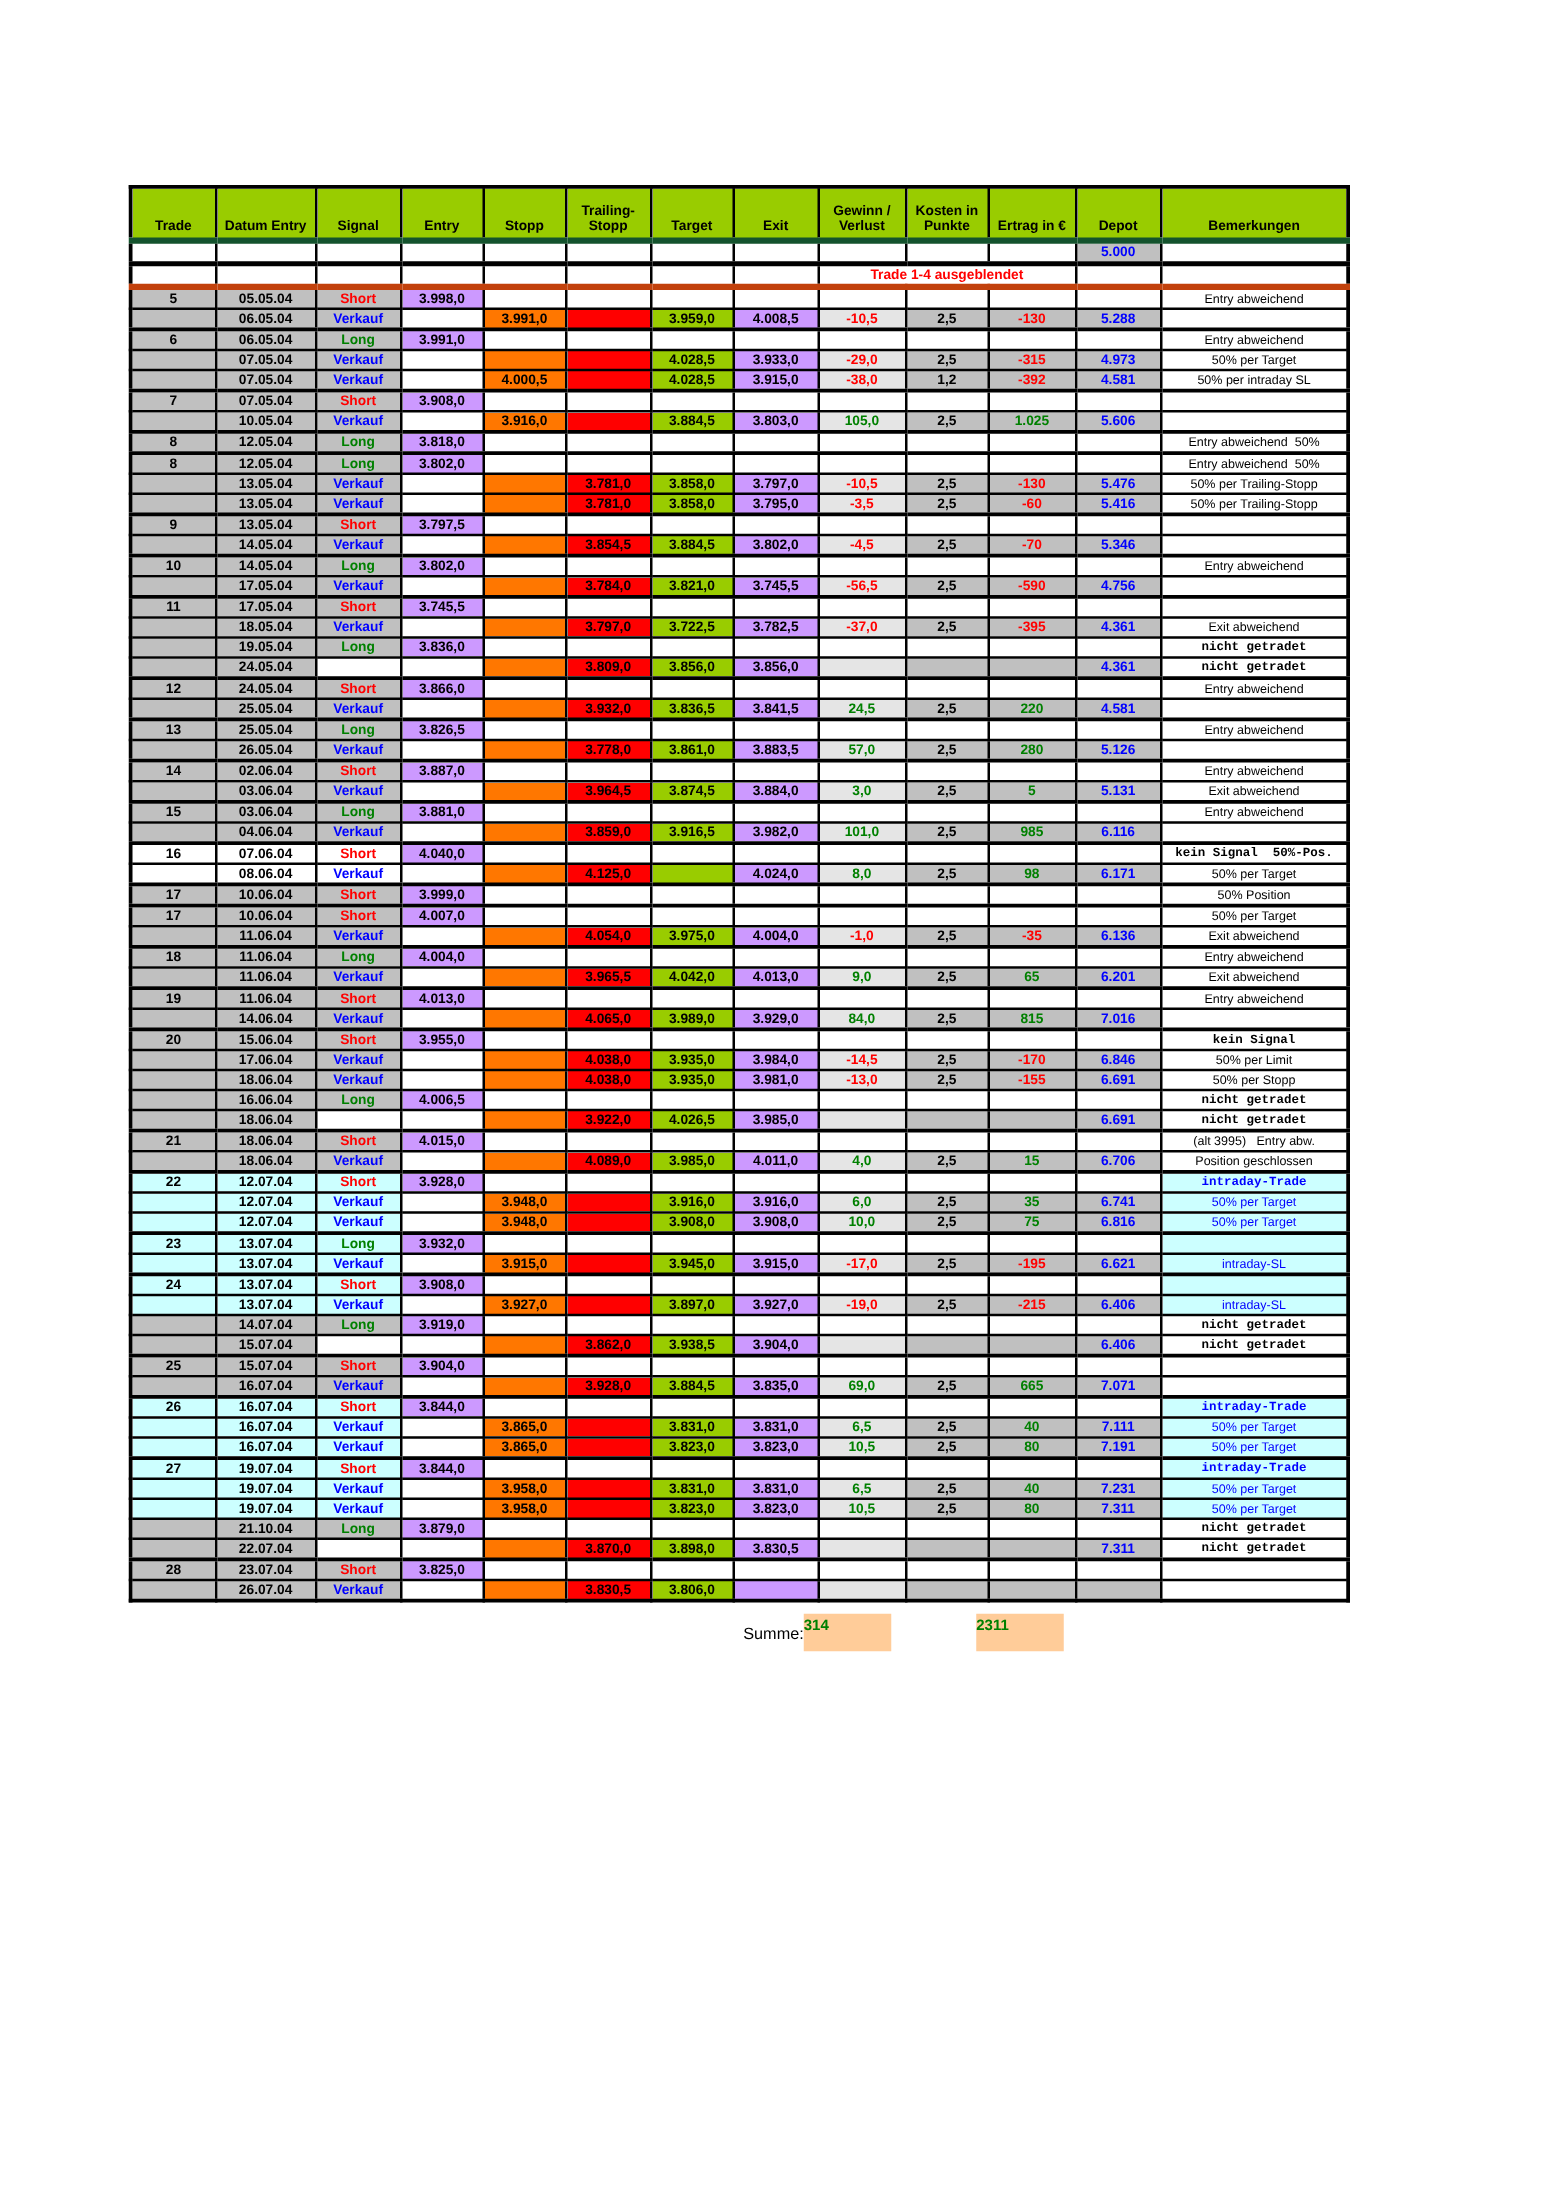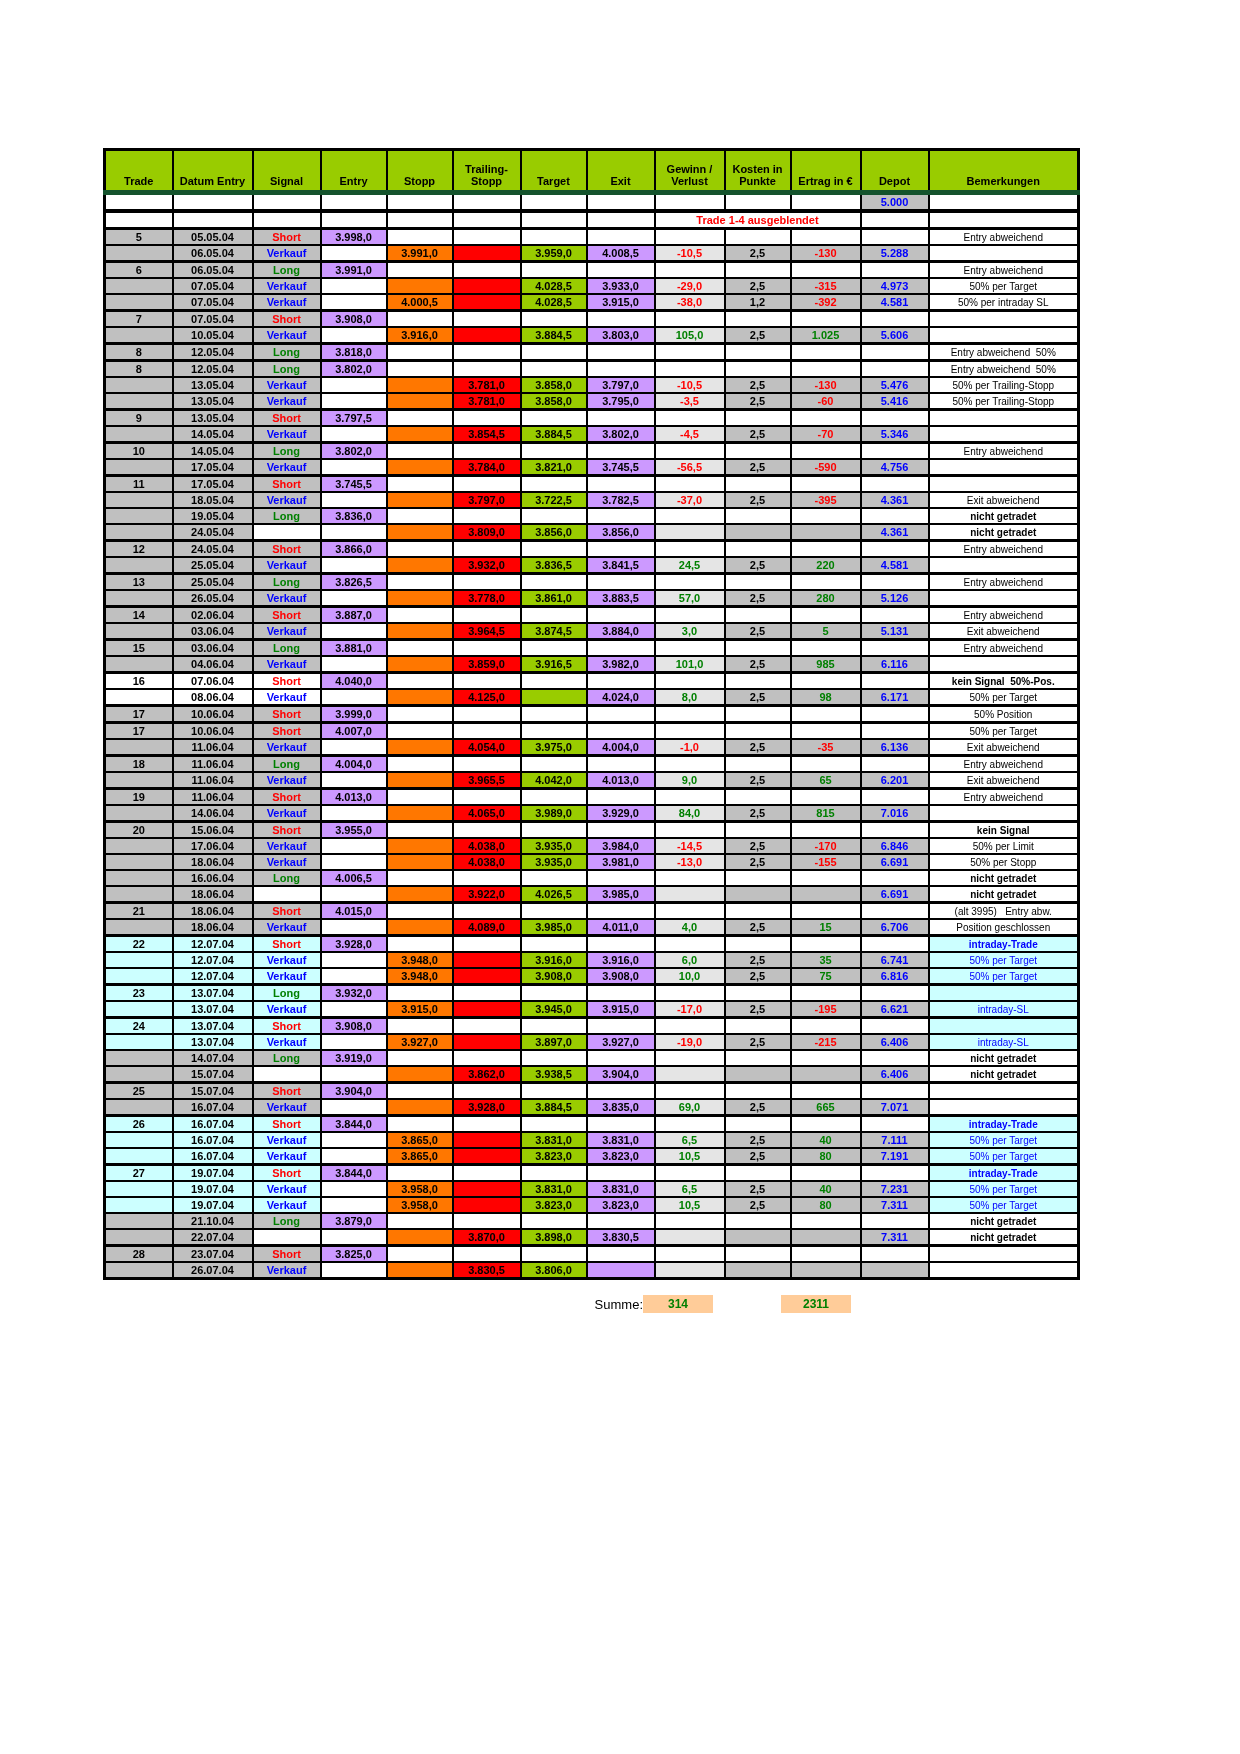--- a/index.html
+++ b/index.html
@@ -5,40 +5,40 @@
   html,body{margin:0;padding:0;background:#fff;}
   body{width:1240px;height:1754px;position:relative;font-family:"Liberation Sans",sans-serif;}
   #sheet{position:absolute;left:103px;top:148px;}
   table{border-collapse:collapse;table-layout:fixed;border:3px solid #000;}
   td,th{border:2px solid #000;height:14px;padding:0 2px;text-align:center;
         font-family:"Liberation Sans",sans-serif;font-size:11px;font-weight:bold;
         white-space:nowrap;overflow:hidden;}
   th{height:36px;vertical-align:bottom;white-space:normal;line-height:12px;padding-bottom:3px;}
   thead th{border-bottom:5px solid #14532d;background:#99CC00;}
   tr.init td{border-bottom:4px solid #000;}
-  tr.hiddenrow td{border-bottom:1px solid #c2410c;}
+  tr.hiddenrow td{border-bottom:5px solid #c2410c;}
   tr.group td{border-top:3px solid #000;}
   .bg-w{background:#FFFFFF}
   .bg-g{background:#C0C0C0}
   .bg-c{background:#CCFFFF}
   .bg-o{background:#FF7700}
   .bg-r{background:#FF0000}
   .bg-p{background:#CC99FF}
   .bg-gr{background:#99CC00}
   .bg-t{background:#e5e5e5}
   .tx-red{color:#FF0000}
   .tx-blue{color:#0000FF}
   .tx-green{color:#008000}
   td.bem{font-weight:normal;font-size:10px;white-space:pre;}
-  td.bem.bold{font-weight:bold;}
+  td.bem.bold{font-weight:bold;font-family:Liberation Mono, monospace;}
   td.bem.blue{color:#0000FF;}
   #summe{display:flex;align-items:center;margin-top:14px;height:20px;}
   #summe .lbl{width:540px;text-align:right;padding-right:0;font-size:13px;color:#000;}
-  #summe .cell{width:70px;height:18px;background:#FFCC99;color:#008000;font-weight:bold;
-               font-size:12px;text-align:center;line-height:18px;}
+  #summe .cell{width:70px;height:30px;background:#FFCC99;color:#008000;font-weight:bold;
+               font-size:12px;text-align:left;line-height:18px;}
   #summe .gap{width:68px;}
 </style>
 </head>
 <body>
 
 <div id="sheet">
   <table id="trades">
     <colgroup id="cols">
         <col style="width: 68px;">
         <col style="width: 80px;">

